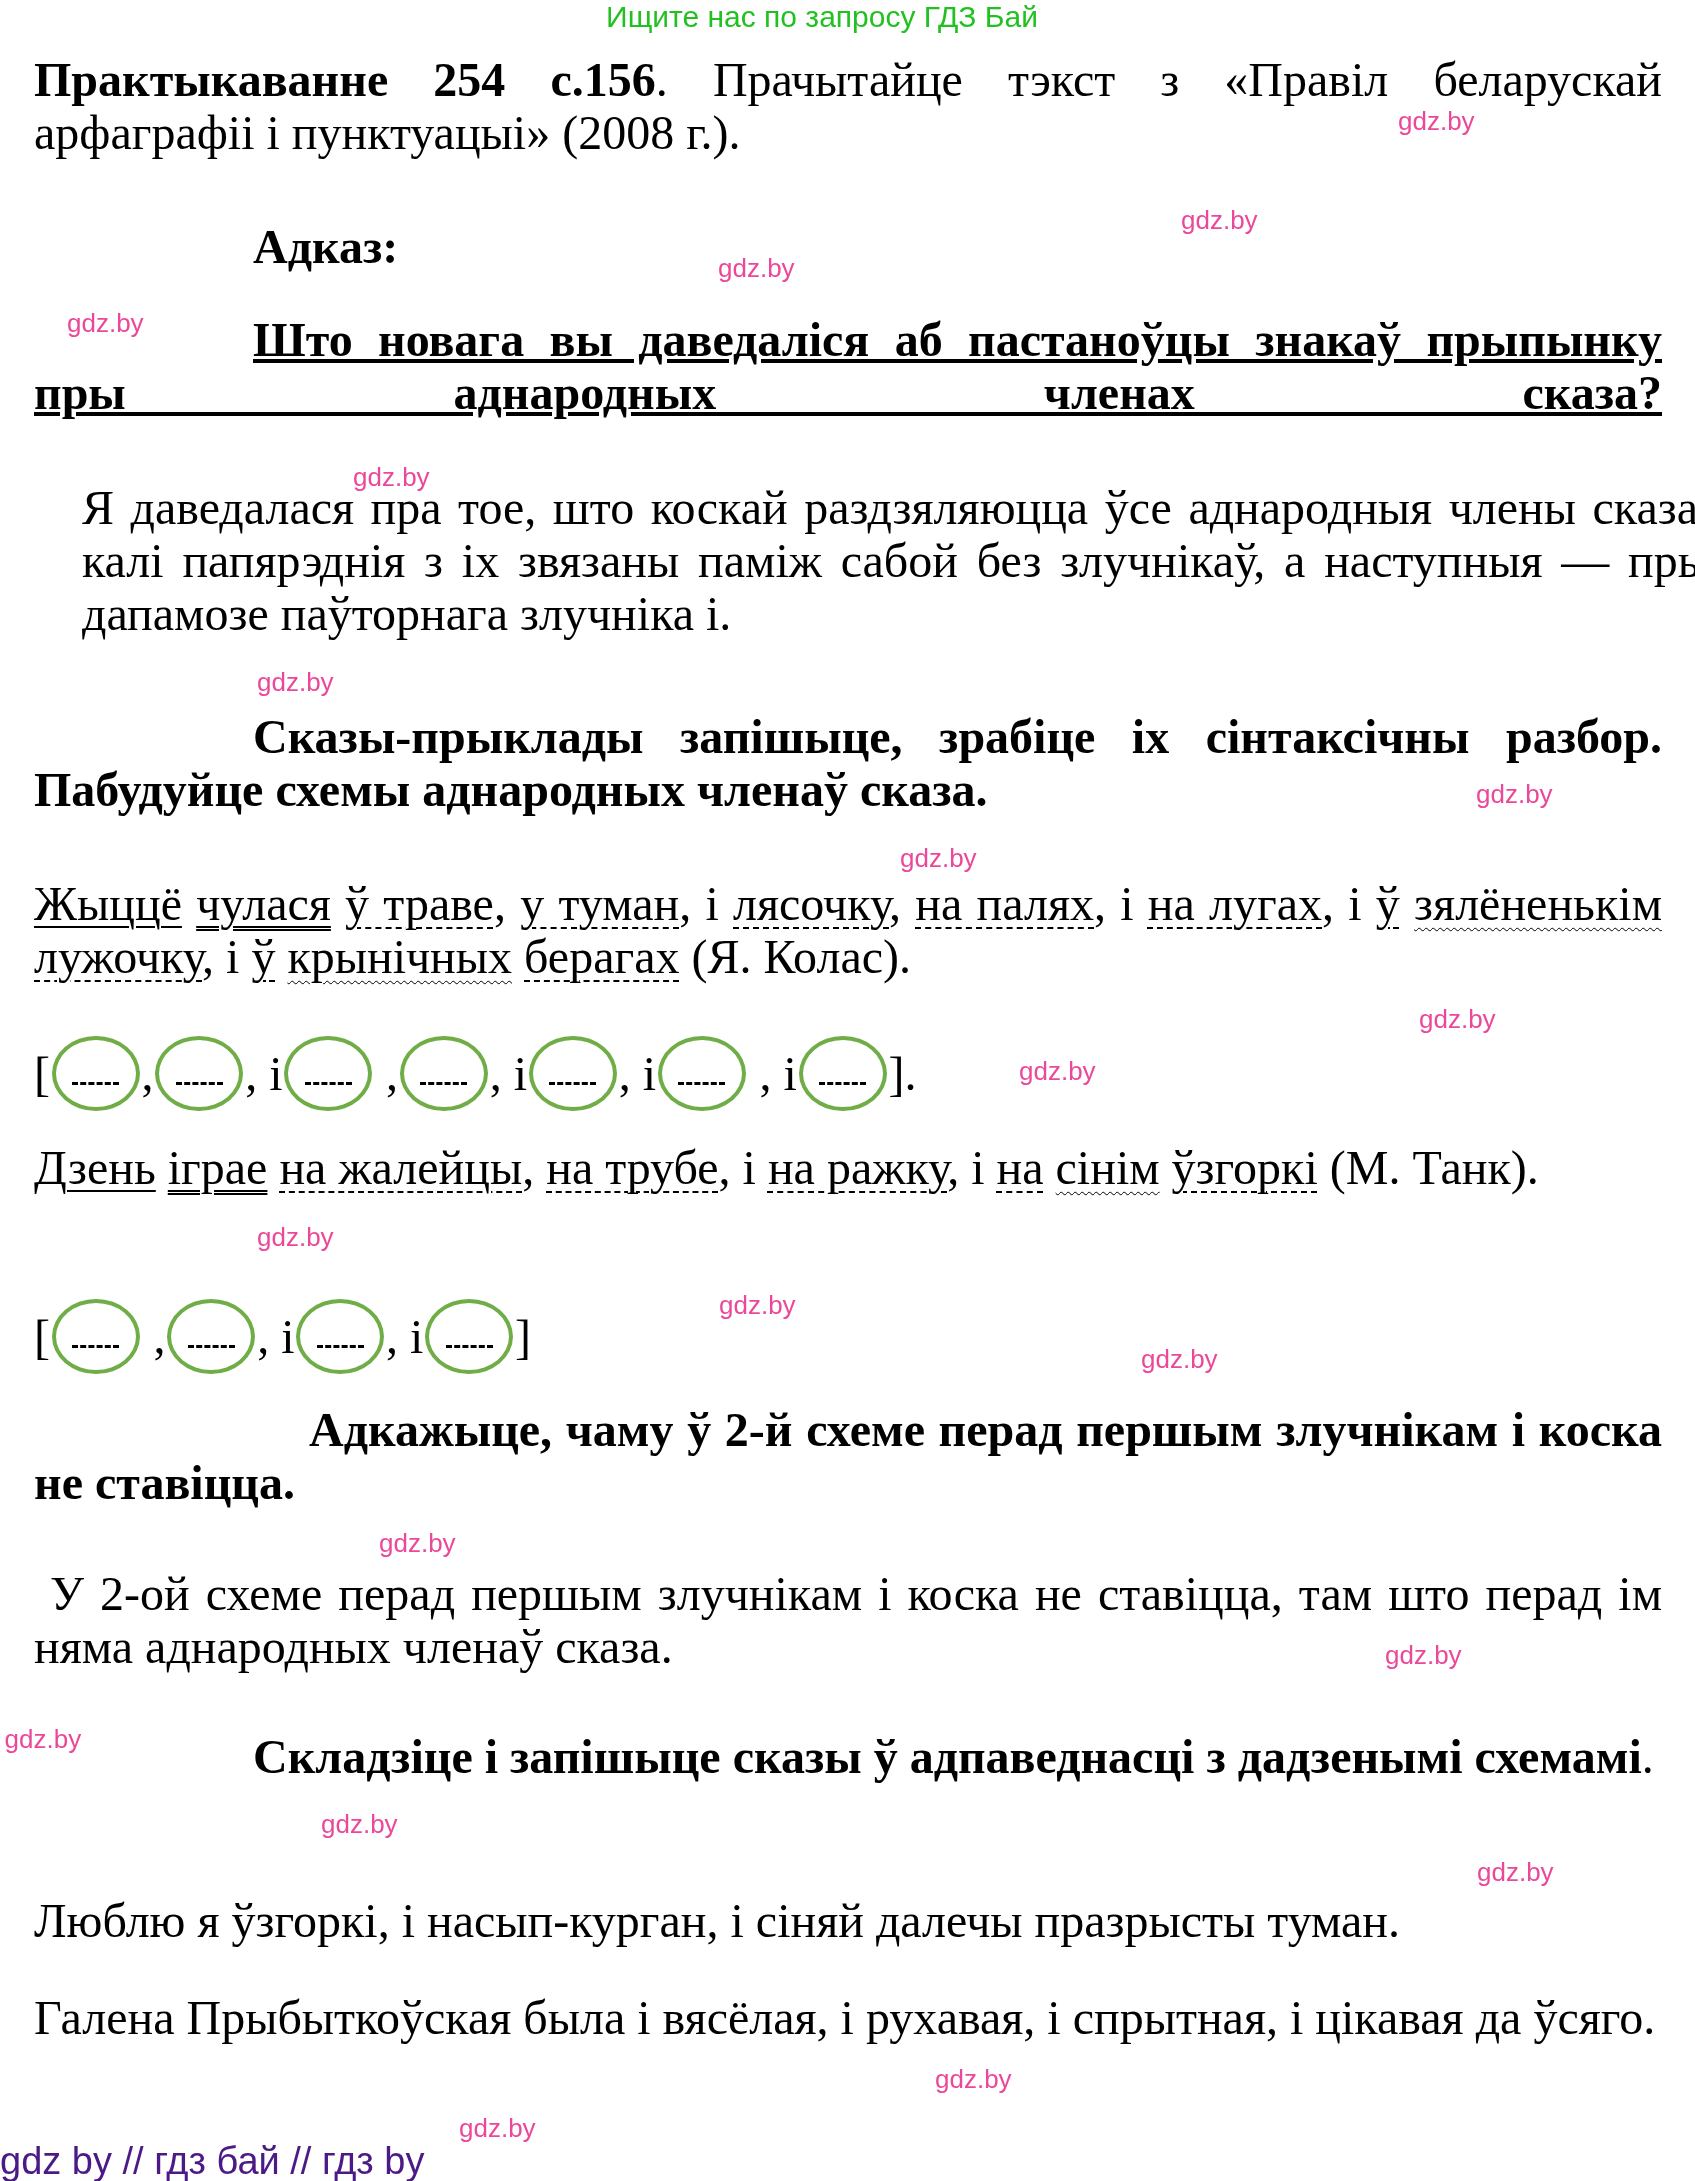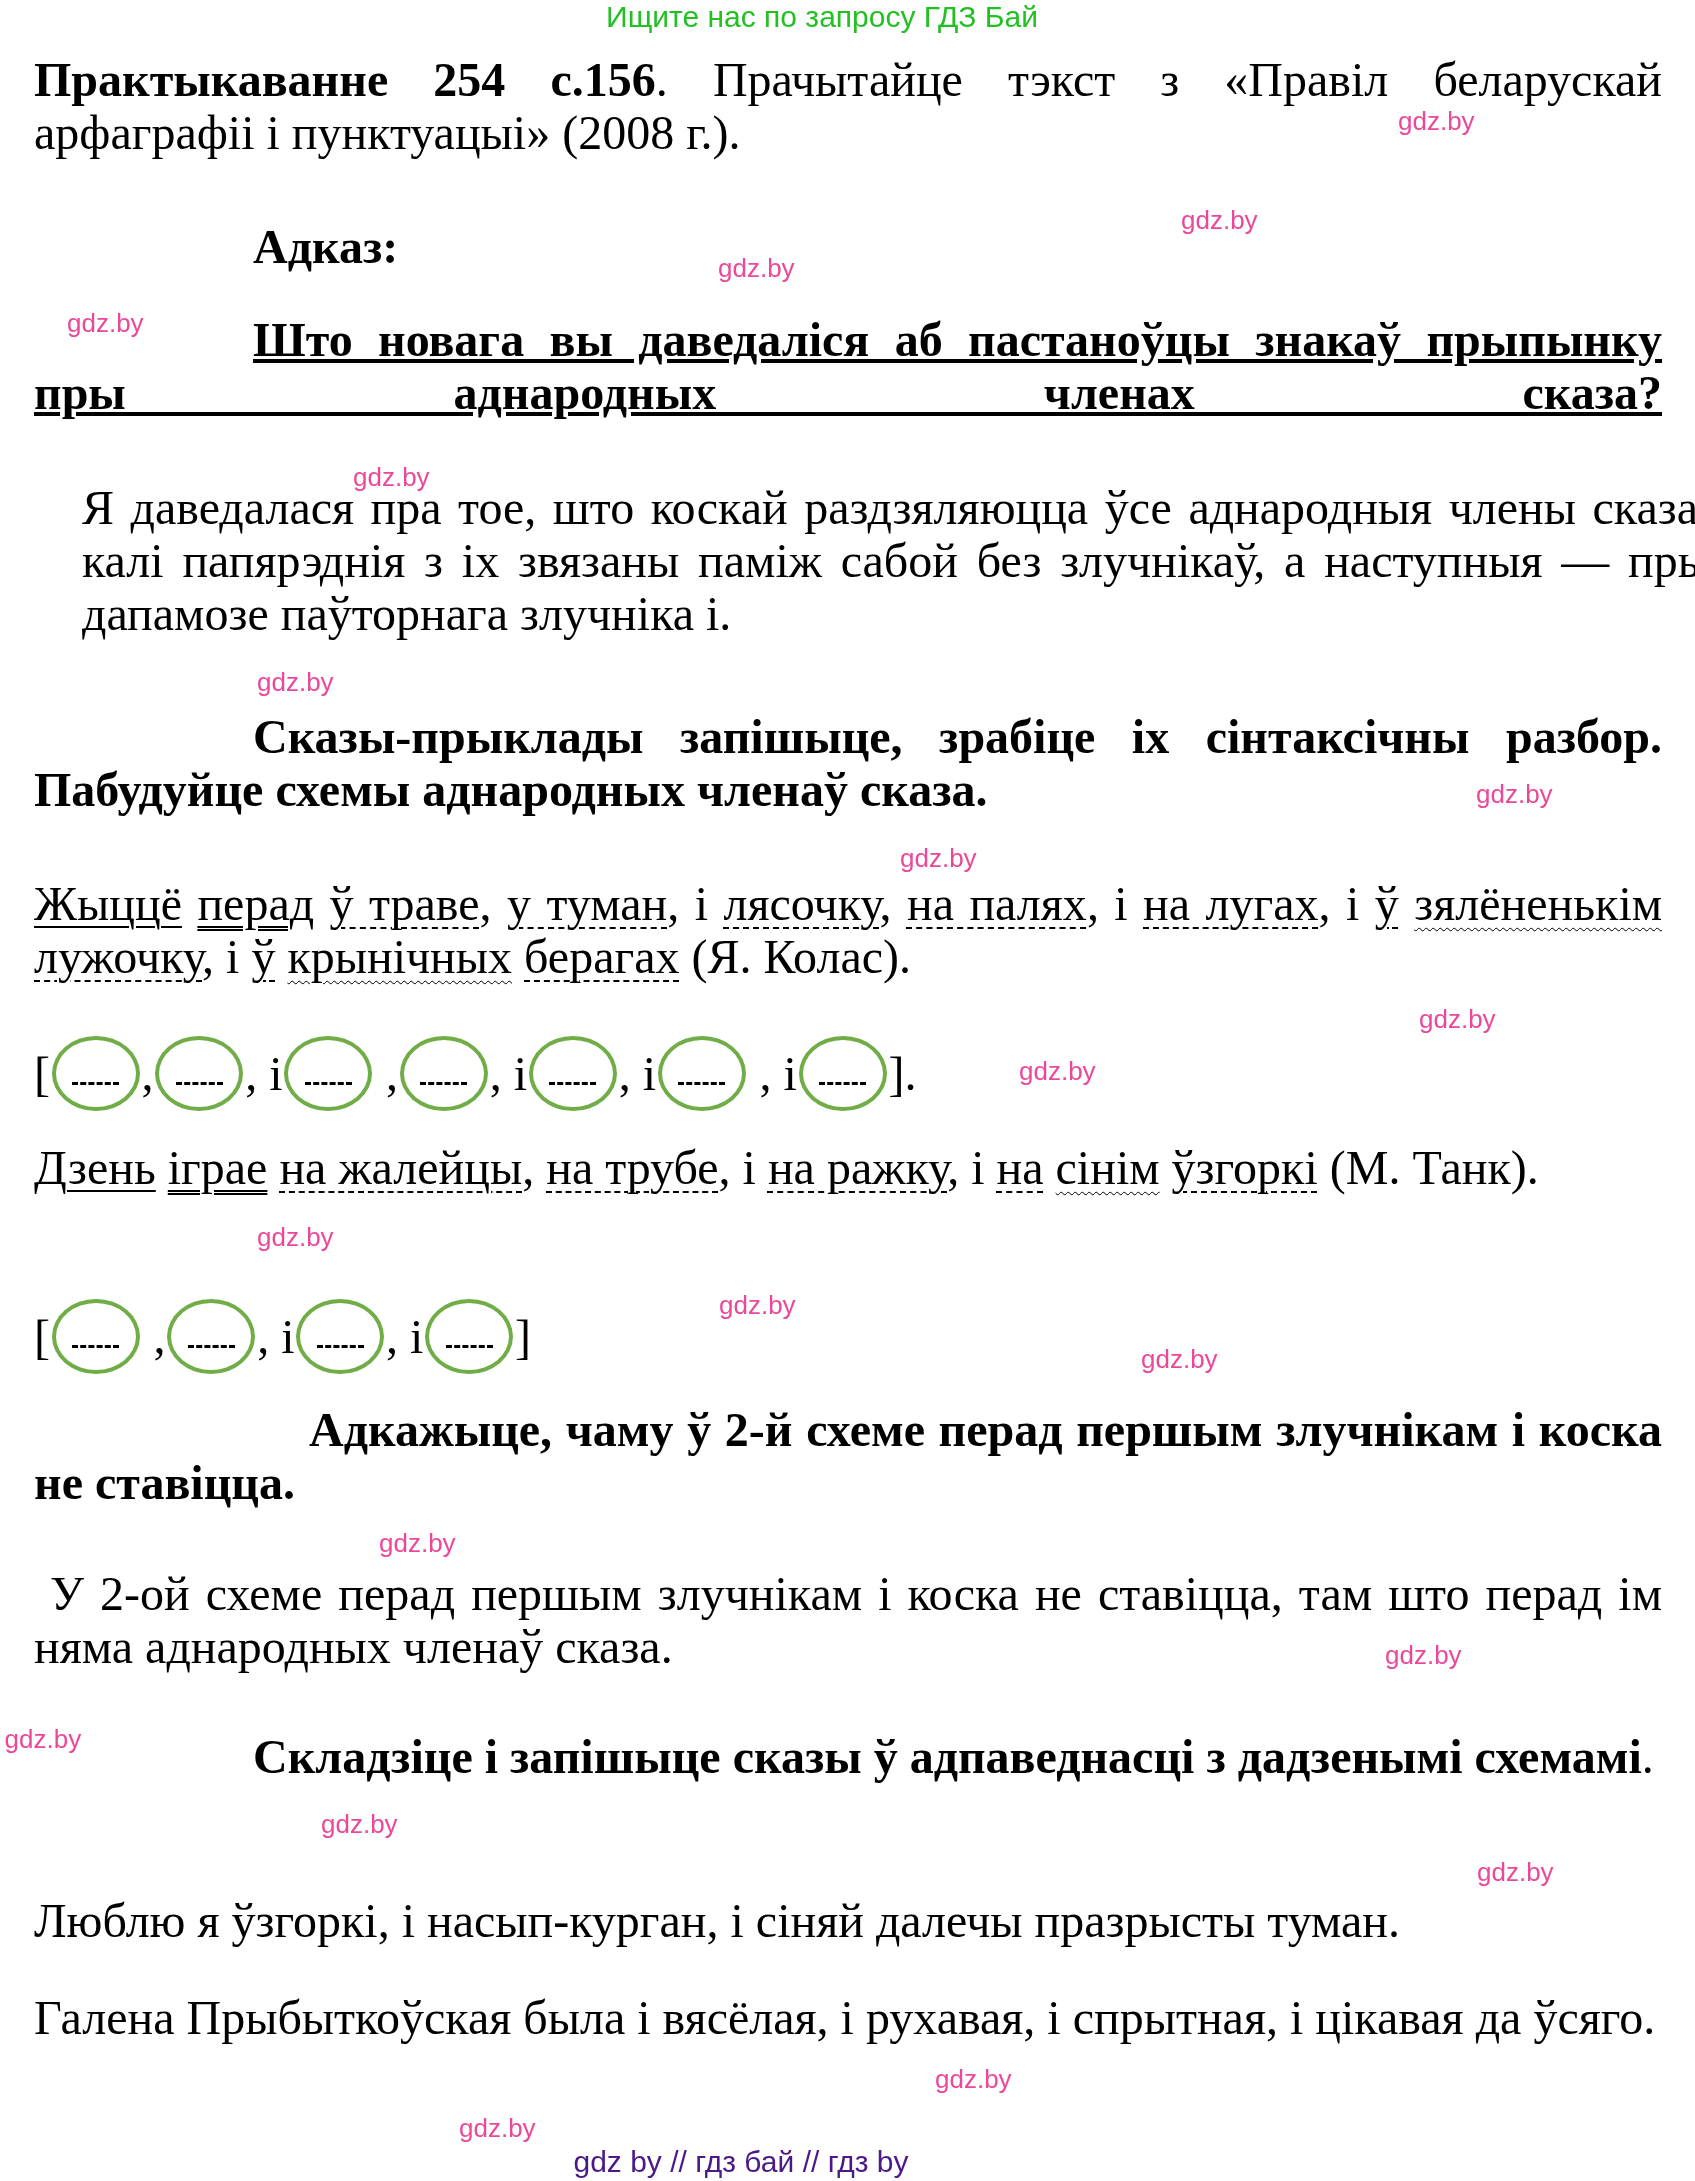--- a/index.html
+++ b/index.html
@@ -1,21 +1,21 @@
 <!DOCTYPE html>
 <html style="font-size:14.7px"><head>
 <meta charset="utf-8">
 <style>
   html, body { margin:0; padding:0; background:#ffffff; }
   body { width:1695px; height:2181px; position:relative; overflow:hidden;
          font-family:"Liberation Serif", serif; color:#000; }
   .top-banner { position:absolute; top:0; left:0; width:1644px; text-align:center;
          font-family:"Liberation Sans", sans-serif; font-size:30px; line-height:33px; }
-  .bottom-banner { position:absolute; top:2145px; left:0; width:1482px; text-align:center;
-         font-family:"Liberation Sans", sans-serif; font-size:30px; line-height:33px; }
+  .bottom-banner { position:absolute; top:2145px; left:0; width:1482px; text-align:left;
+         font-family:"Liberation Sans", sans-serif; font-size:38px; line-height:33px; }
   .wm { position:absolute; font-family:"Liberation Sans", sans-serif; font-size:26px; line-height:27.5px; color:#ec4899; }
   .blk { position:absolute; left:34px; width:1628px; font-size:48px; line-height:53px; text-align:justify; }
   .blk.last { text-align-last:justify; }
   .b { font-weight:bold; }
   .ind { display:inline-block; width:219px; }
   
   .u-subj { text-decoration:underline; text-decoration-thickness:1.8px; text-underline-offset:5.5px; border-bottom:0; }
   .u-pred { text-decoration:underline double; text-decoration-thickness:1.8px; text-underline-offset:5.5px; }
   .u-obj  { text-decoration:underline dashed; text-decoration-thickness:1.8px; text-underline-offset:7.3px; }
   .u-adv  { text-decoration:underline dashed; text-decoration-thickness:1.8px; text-underline-offset:7.3px; }
@@ -39,21 +39,21 @@
 
 <div class="blk b" style="top:220px;"><span class="ind"></span><span>Адказ:</span></div>
 
 <div class="blk b last" style="top:313px;text-decoration:underline;"><span class="ind"></span><span>Што новага вы даведаліся аб пастаноўцы знакаў прыпынку пры аднародных членах сказа?</span></div>
 <div class="blk" style="top:481px;margin-left:48px;">Я даведалася пра тое, што коскай раздзяляюцца ўсе аднародныя члены сказа, калі папярэднія з іх звязаны паміж сабой без злучнікаў, а наступныя — пры дапамозе паўторнага злучніка і.</div>
 
 <div class="blk b" style="top:710px;"><span class="ind"></span><span>Сказы-прыклады запішыце, зрабіце іх сінтаксічны разбор. Пабудуйце схемы аднародных членаў сказа.</span></div>
 
 <div class="blk" style="top:877px;">
   <span class="u-subj">Жыццё</span>
-  <span class="u-pred">перад</span>
+  <span class="u-pred">чулася</span>
   <span class="u-adv">ў траве</span>,
   <span class="u-adv">у туман</span>, і
   <span class="u-adv">лясочку</span>,
   <span class="u-adv">на палях</span>, і
   <span class="u-adv">на лугах</span>, і
   <span class="u-adv">ў</span>
   <span class="u-attr">зялёненькім</span>
   <span class="u-adv">лужочку</span>, і
   <span class="u-adv">ў</span>
   <span class="u-attr">крынічных</span>

